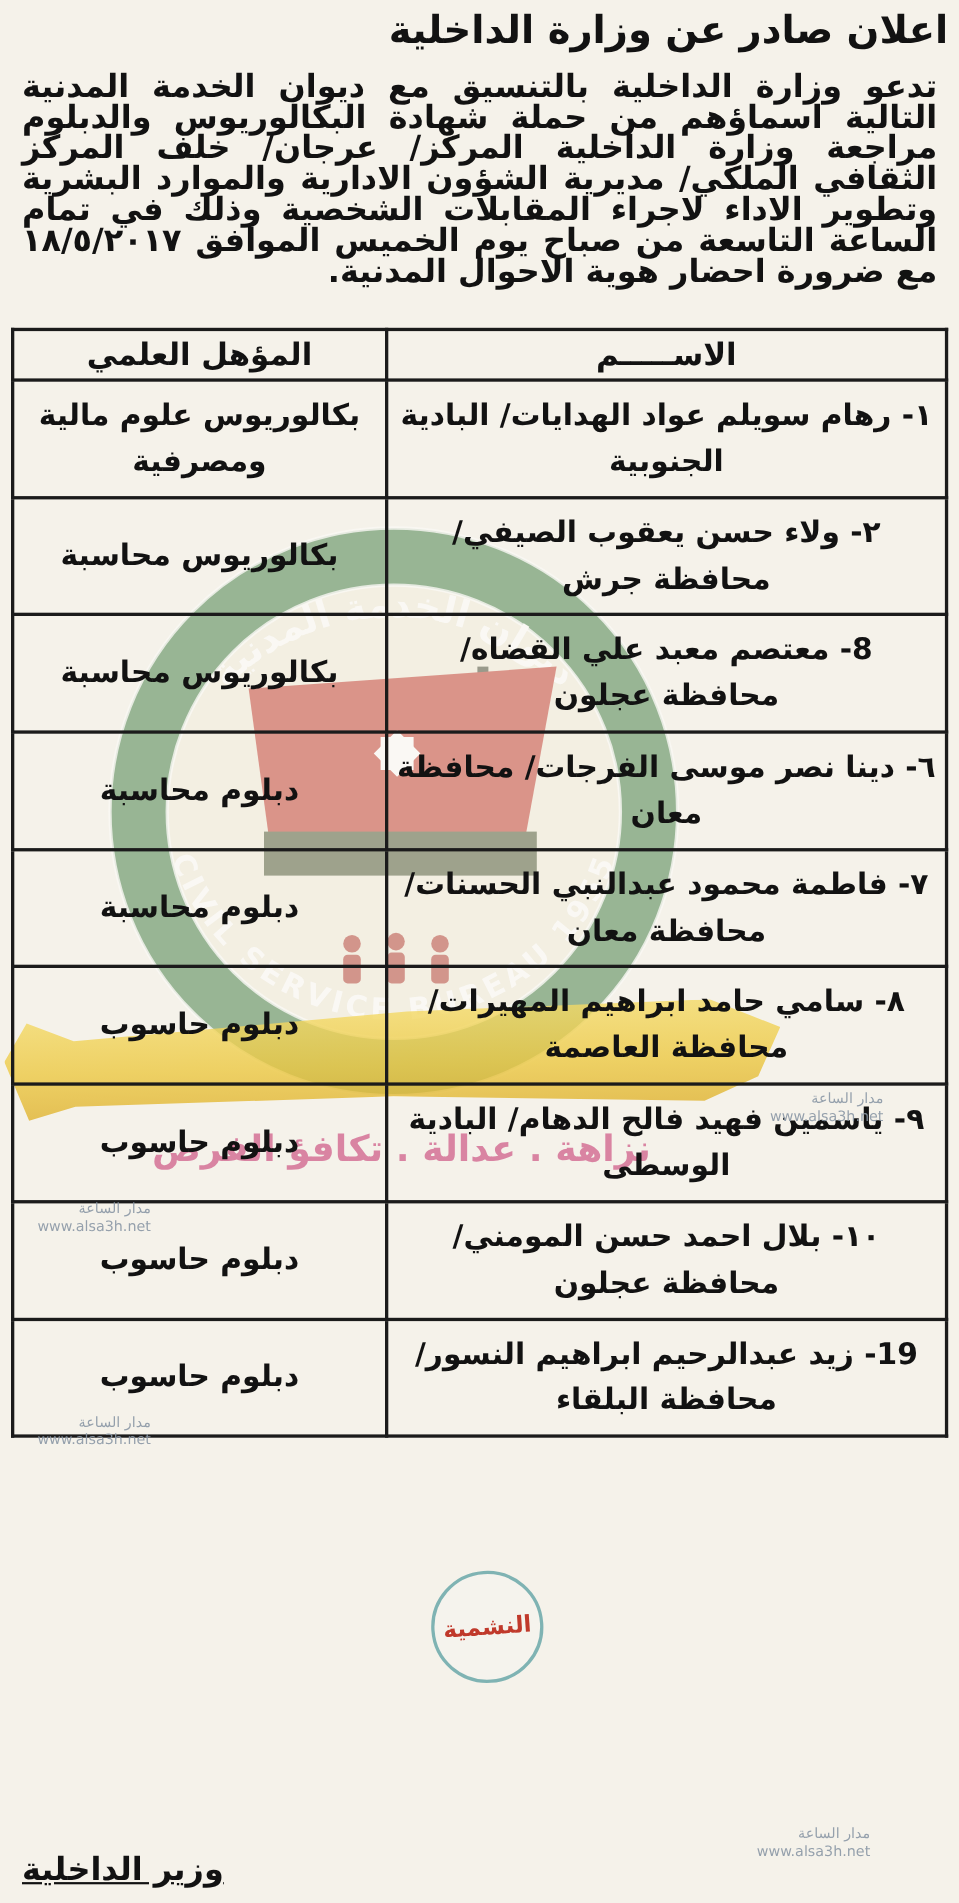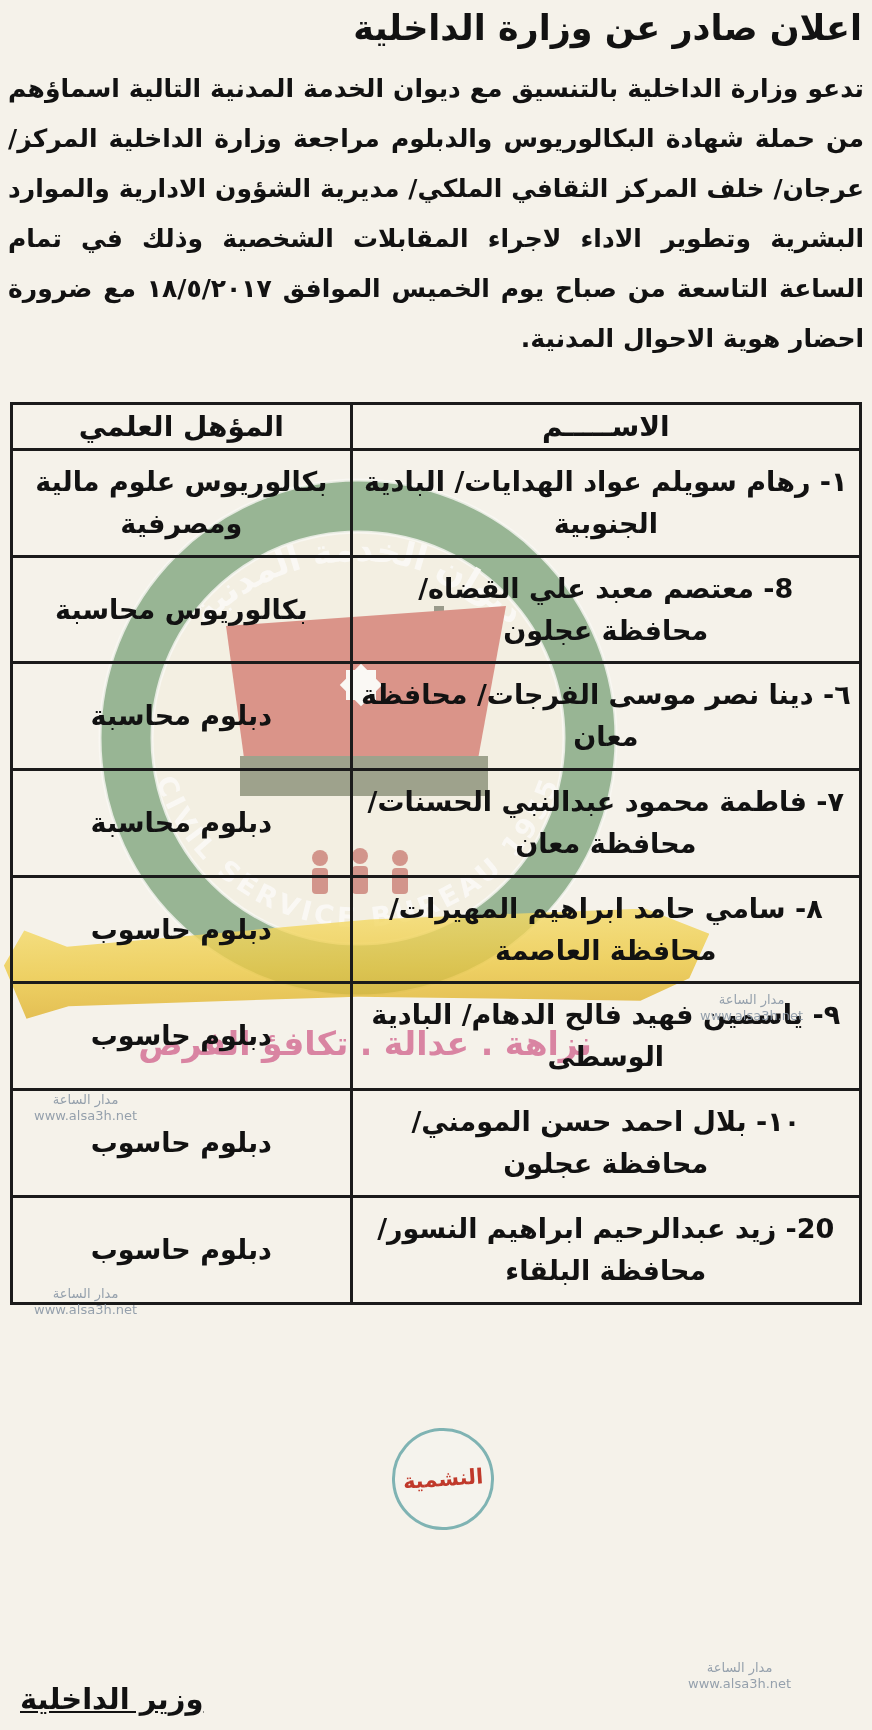--- a/index.html
+++ b/index.html
@@ -18,24 +18,24 @@
     color: #121212;
   }
   .title {
     position: relative; z-index: 1;
     margin: 8px 10px 0;
     font-size: 35px;
     font-weight: 700;
   }
   .body-text {
     position: relative; z-index: 1;
-    margin: 16px 8px 0;
-    font-size: 25px;
-    font-weight: 700;
-    line-height: 50px;
+    margin: 16px 20px 0;
+    font-size: 29px;
+    font-weight: 700;
+    line-height: 28px;
     text-align: justify;
   }
   .doc-table {
     position: relative; z-index: 1;
     width: 852px;
     margin: 38px 10px 0;
     border-collapse: collapse;
     background: transparent;
   }
   .doc-table th, .doc-table td {
@@ -100,21 +100,20 @@
     font-weight: 700;
     transform: rotate(-4deg);
     z-index: 2;
   }
   .site-credit {
     position: absolute;
     z-index: 2;
     font-size: 13px;
     color: #8b98a6;
     opacity: 0.9;
-    text-align: center;
     line-height: 1.25;
     font-weight: 400;
   }
   .wm-a { left: 34px;  top: 1092px; }
   .wm-b { left: 34px;  top: 1286px; }
   .wm-c { left: 688px; top: 1660px; }
   .wm-d { left: 700px; top: 992px; }
 </style>
 </head>
 <body>
@@ -172,20 +171,24 @@
         <th>الاســـــم</th>
         <th>المؤهل العلمي</th>
       </tr>
     </thead>
     <tbody>
       <tr>
         <td>١- رهام سويلم عواد الهدايات/ البادية الجنوبية</td>
         <td>بكالوريوس علوم مالية ومصرفية</td>
       </tr>
       <tr>
+        <td>٢- ولاء حسن يعقوب الصيفي/ محافظة جرش</td>
+        <td>بكالوريوس محاسبة</td>
+      </tr>
+      <tr>
         <td>8- معتصم معبد علي القضاه/ محافظة عجلون</td>
         <td>بكالوريوس محاسبة</td>
       </tr>
       <tr>
         <td>٦- دينا نصر موسى الفرجات/ محافظة معان</td>
         <td>دبلوم محاسبة</td>
       </tr>
       <tr>
         <td>٧- فاطمة محمود عبدالنبي الحسنات/ محافظة معان</td>
         <td>دبلوم محاسبة</td>
@@ -196,21 +199,21 @@
       </tr>
       <tr>
         <td>٩- ياسمين فهيد فالح الدهام/ البادية الوسطى</td>
         <td>دبلوم حاسوب</td>
       </tr>
       <tr>
         <td>١٠- بلال احمد حسن المومني/ محافظة عجلون</td>
         <td>دبلوم حاسوب</td>
       </tr>
       <tr>
-        <td>20- زيد عبدالرحيم ابراهيم النسور/ محافظة البلقاء</td>
+        <td>19- زيد عبدالرحيم ابراهيم النسور/ محافظة البلقاء</td>
         <td>دبلوم حاسوب</td>
       </tr>
     </tbody>
   </table>
 
   <div class="signature">وزير الداخلية</div>
 
   <div class="stamp">النشمية</div>
 
   <div class="site-credit wm-a">

